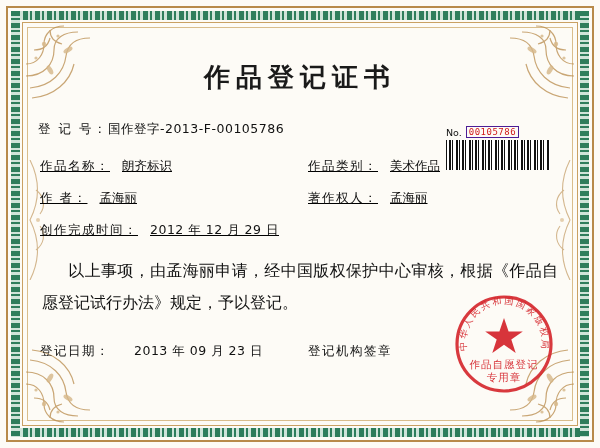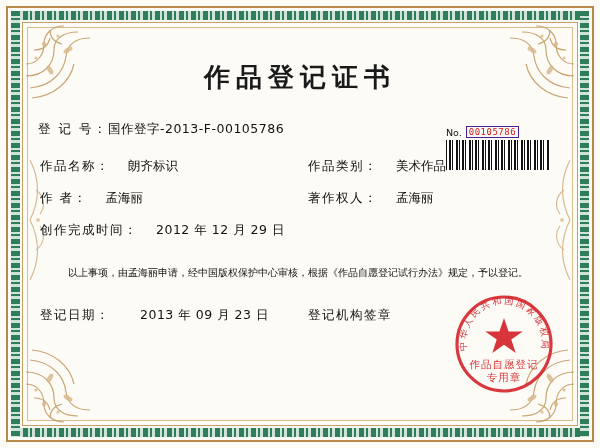--- a/index.html
+++ b/index.html
@@ -150,47 +150,48 @@
     background-image: repeating-linear-gradient(90deg,
       #111 0px, #111 1px, #fff 1px, #fff 3px,
       #111 3px, #111 5px, #fff 5px, #fff 6px,
       #111 6px, #111 7px, #fff 7px, #fff 10px,
       #111 10px, #111 12px, #fff 12px, #fff 13px);
   }
 
   .fields {
     margin-top: 20px;
     padding: 0 6px;
+    text-decoration: underline;
   }
   .field-row {
     display: flex;
     align-items: baseline;
     margin-bottom: 15px;
     font-size: 12.5px;
     color: #111;
   }
   .field-col {
     display: flex;
     align-items: baseline;
   }
   .col-left  { width: 268px; }
   .label {
     letter-spacing: 1.5px;
     white-space: nowrap;
   }
   .value {
-    margin-left: 18px;
+    margin-left: 12px;
     white-space: nowrap;
   }
   .value-date { letter-spacing: .5px; }
 
   .statement {
-    margin-top: 24px;
+    margin-top: 16px;
     padding: 0 8px;
-    font-size: 10px;
+    font-size: 16px;
     line-height: 2.0;
     color: #111;
     text-align: justify;
   }
   .statement .indent { display: inline-block; width: 26px; }
 
   .footer-row {
     margin-top: 24px;
     padding: 0 6px;
     display: flex;

